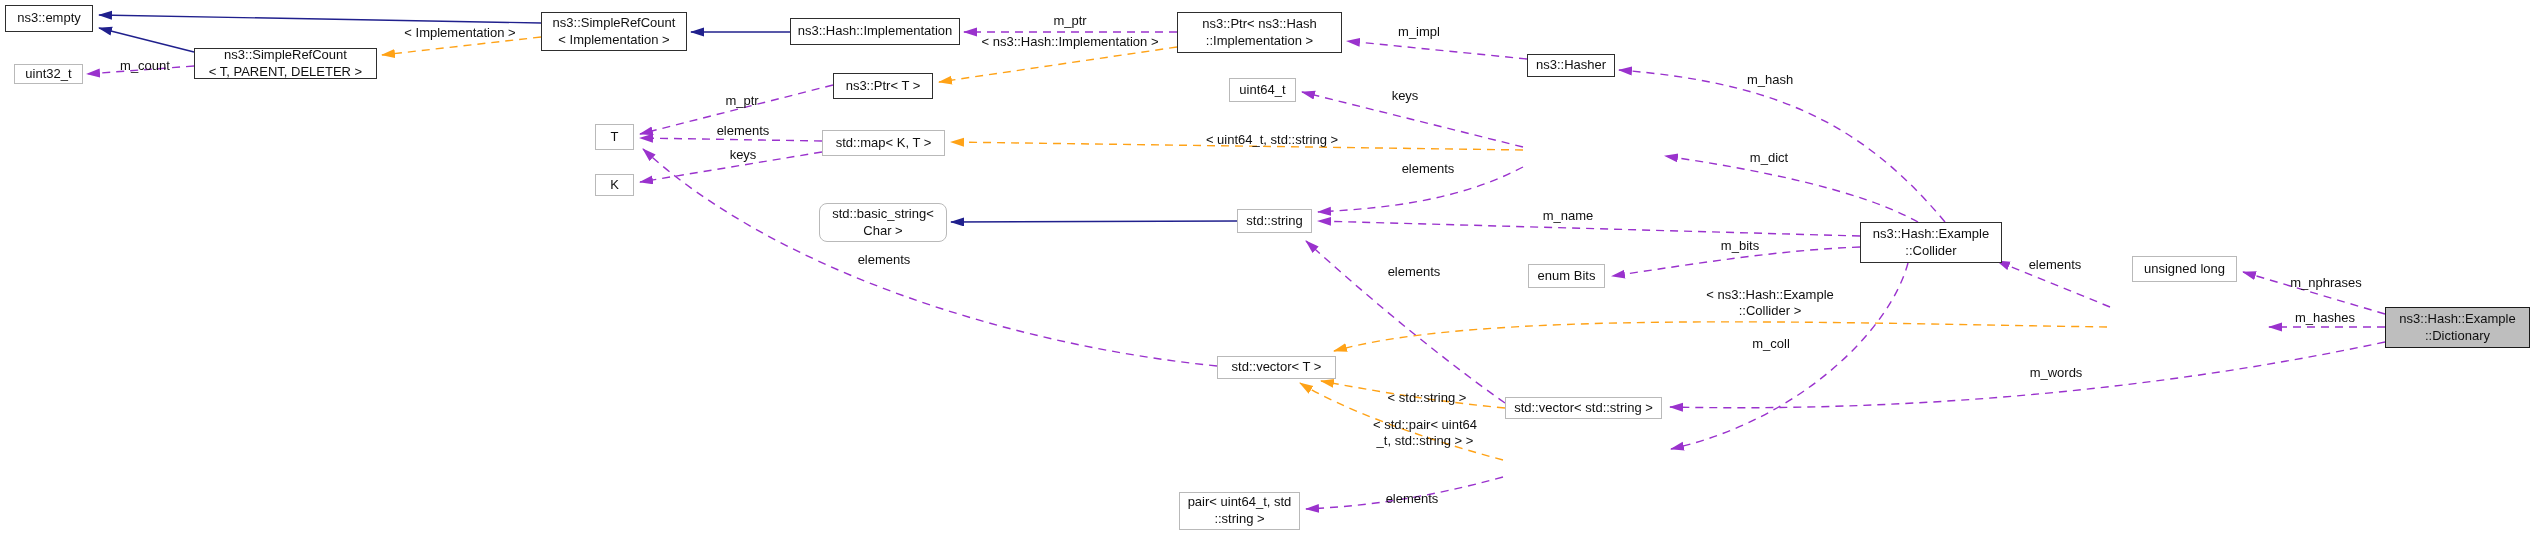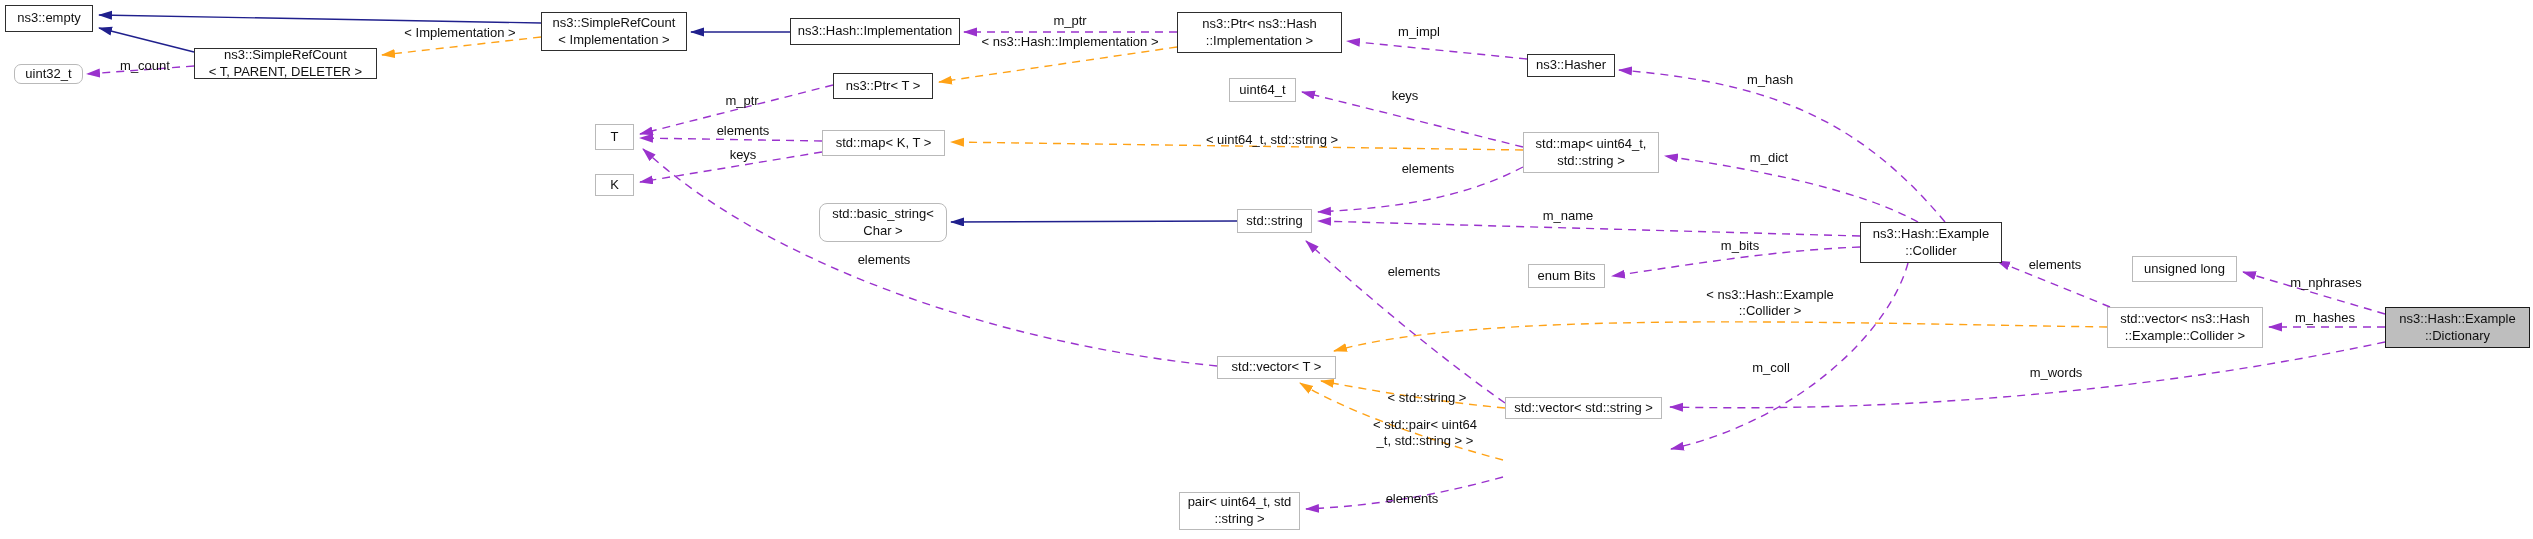--- a/index.html
+++ b/index.html
@@ -75,65 +75,61 @@
 
     <path class="e template" d="M 541 37 L 382 55" marker-end="url(#arr-orange)"></path>
     <path class="e template" d="M 1177 47 L 939 82" marker-end="url(#arr-orange)"></path>
     <path class="e template" d="M 1523 150 L 951 142" marker-end="url(#arr-orange)"></path>
     <path class="e template" d="M 2107 327 C 1830 323, 1480 310, 1334 351" marker-end="url(#arr-orange)"></path>
     <path class="e template" d="M 1505 408 C 1440 402, 1380 392, 1321 381" marker-end="url(#arr-orange)"></path>
     <path class="e template" d="M 1503 460 C 1420 438, 1340 408, 1300 383" marker-end="url(#arr-orange)"></path>
   </svg>
 
   <div class="node cls" style="left:5px;top:5px;width:88px;height:27px;">ns3::empty</div>
-  <div class="node" style="left:14px;top:64px;width:69px;height:20px;border-radius:7px;">uint32_t</div>
+  <div class="node" style="left:14px;top:64px;width:69px;height:20px;">uint32_t</div>
   <div class="node cls" style="left:194px;top:48px;width:183px;height:31px;">ns3::SimpleRefCount
 &lt; T, PARENT, DELETER &gt;</div>
   <div class="node cls" style="left:541px;top:12px;width:146px;height:39px;">ns3::SimpleRefCount
 &lt; Implementation &gt;</div>
   <div class="node cls" style="left:790px;top:18px;width:170px;height:27px;">ns3::Hash::Implementation</div>
   <div class="node cls" style="left:1177px;top:12px;width:165px;height:41px;">ns3::Ptr&lt; ns3::Hash
 ::Implementation &gt;</div>
   <div class="node cls" style="left:1527px;top:54px;width:88px;height:23px;">ns3::Hasher</div>
   <div class="node cls" style="left:833px;top:73px;width:100px;height:26px;">ns3::Ptr&lt; T &gt;</div>
   <div class="node" style="left:595px;top:124px;width:39px;height:26px;">T</div>
   <div class="node" style="left:595px;top:174px;width:39px;height:22px;">K</div>
   <div class="node" style="left:822px;top:130px;width:123px;height:26px;">std::map&lt; K, T &gt;</div>
   <div class="node" style="left:1229px;top:78px;width:67px;height:24px;">uint64_t</div>
-  <div class="node" style="left:1523px;top:132px;width:136px;height:41px;">std::map&lt; uint64_t,
-std::string &gt;</div>
   <div class="node" style="left:819px;top:203px;width:128px;height:39px;border-radius:8px;">std::basic_string&lt;
 Char &gt;</div>
   <div class="node" style="left:1237px;top:209px;width:75px;height:24px;">std::string</div>
   <div class="node" style="left:1528px;top:264px;width:77px;height:24px;">enum Bits</div>
   <div class="node cls" style="left:1860px;top:222px;width:142px;height:41px;">ns3::Hash::Example
 ::Collider</div>
   <div class="node" style="left:2132px;top:256px;width:105px;height:26px;">unsigned long</div>
-  <div class="node" style="left:2107px;top:307px;width:156px;height:41px;">std::vector&lt; ns3::Hash
-::Example::Collider &gt;</div>
   <div class="node main" style="left:2385px;top:307px;width:145px;height:41px;">ns3::Hash::Example
 ::Dictionary</div>
   <div class="node" style="left:1217px;top:356px;width:119px;height:23px;">std::vector&lt; T &gt;</div>
   <div class="node" style="left:1505px;top:397px;width:157px;height:22px;">std::vector&lt; std::string &gt;</div>
   <div class="node" style="left:1179px;top:492px;width:121px;height:38px;">pair&lt; uint64_t, std
 ::string &gt;</div>
 
   <div class="elabel" style="left:145px;top:66px;">m_count</div>
   <div class="elabel" style="left:1070px;top:21px;">m_ptr</div>
   <div class="elabel" style="left:1419px;top:32px;">m_impl</div>
   <div class="elabel" style="left:1770px;top:80px;">m_hash</div>
   <div class="elabel" style="left:742px;top:101px;">m_ptr</div>
   <div class="elabel" style="left:743px;top:131px;">elements</div>
   <div class="elabel" style="left:743px;top:155px;">keys</div>
   <div class="elabel" style="left:1405px;top:96px;">keys</div>
   <div class="elabel" style="left:1428px;top:169px;">elements</div>
   <div class="elabel" style="left:1568px;top:216px;">m_name</div>
   <div class="elabel" style="left:1740px;top:246px;">m_bits</div>
   <div class="elabel" style="left:1769px;top:158px;">m_dict</div>
-  <div class="elabel" style="left:1771px;top:368px;">m_coll</div>
+  <div class="elabel" style="left:1771px;top:344px;">m_coll</div>
   <div class="elabel" style="left:2056px;top:373px;">m_words</div>
   <div class="elabel" style="left:2055px;top:265px;">elements</div>
   <div class="elabel" style="left:2326px;top:283px;">m_nphrases</div>
   <div class="elabel" style="left:2325px;top:318px;">m_hashes</div>
   <div class="elabel" style="left:1414px;top:272px;">elements</div>
   <div class="elabel" style="left:884px;top:260px;">elements</div>
   <div class="elabel" style="left:1412px;top:499px;">elements</div>
   <div class="elabel" style="left:460px;top:33px;">&lt; Implementation &gt;</div>
   <div class="elabel" style="left:1070px;top:42px;">&lt; ns3::Hash::Implementation &gt;</div>
   <div class="elabel" style="left:1272px;top:140px;">&lt; uint64_t, std::string &gt;</div>

